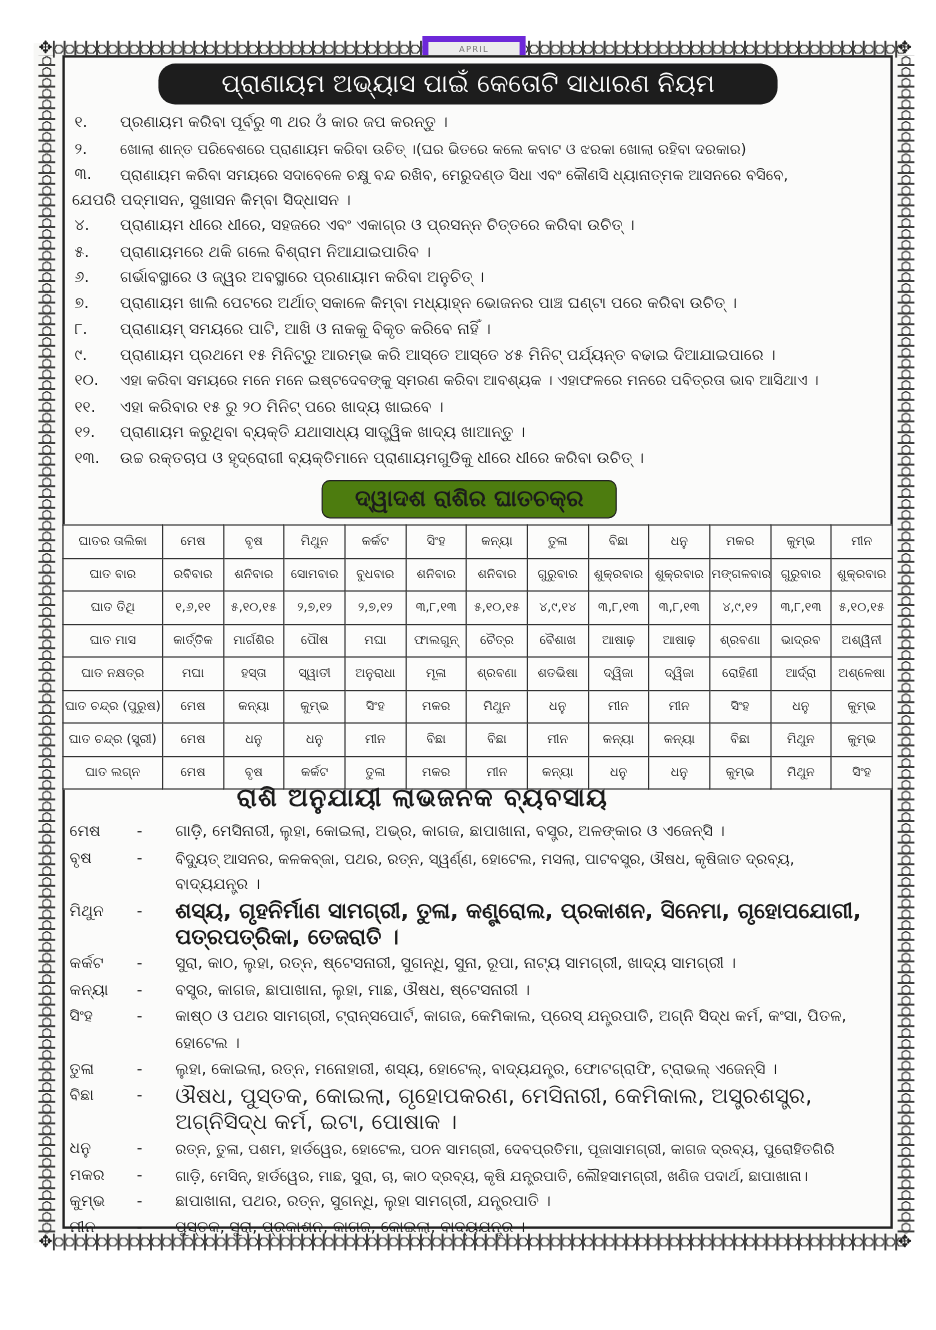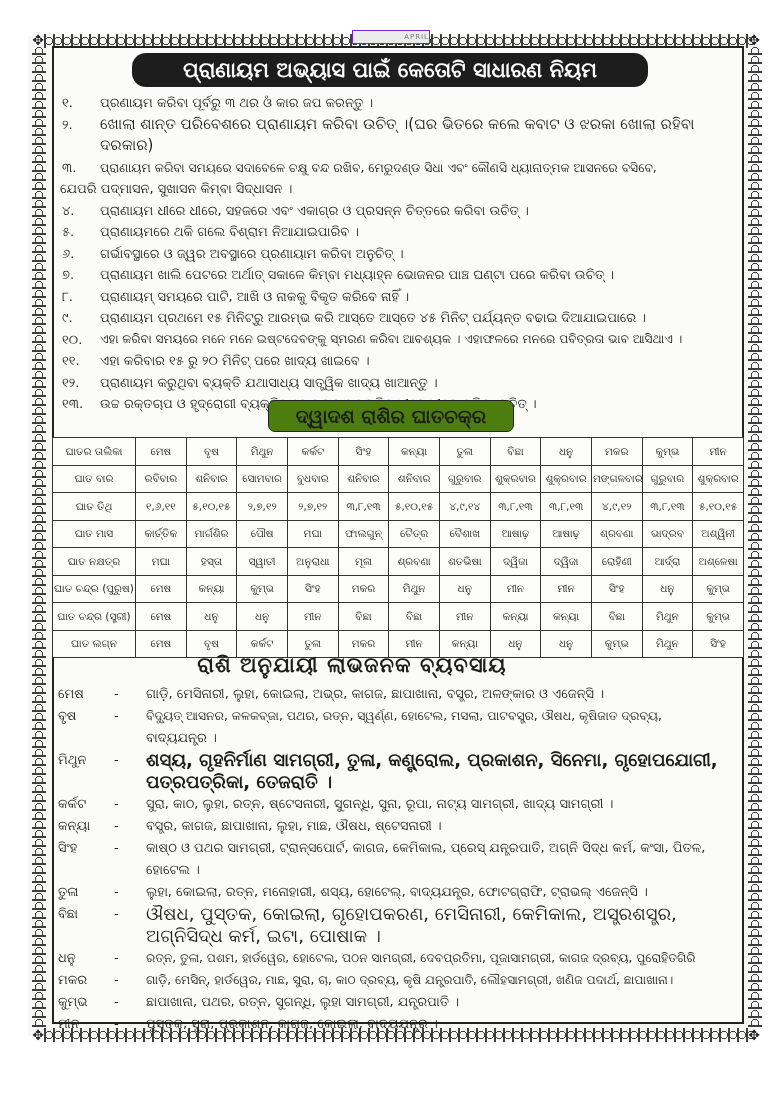--- a/index.html
+++ b/index.html
@@ -25,29 +25,29 @@
     position:absolute; width:14px;
     background:
       repeating-linear-gradient(0deg, #2a2a2a 0 2px, transparent 2px 9px),
       repeating-radial-gradient(circle at 7px 5px, transparent 0 3px, #2a2a2a 3px 4px, transparent 4px 9px);
     background-size:14px 9px, 14px 9px;
     opacity:.9;
   }
   .corner { position:absolute; width:16px; height:16px; color:#222; font-size:14px; line-height:16px; text-align:center; }
   .april-tab {
     position:absolute; left:352px; top:30px; width:76px; height:12px; background:#ececec;
-    border:1px solid #6d28d9; font-size:7px; line-height:12px; text-align:right; color:#777; letter-spacing:1px;
+    border:5px solid #6d28d9; font-size:7px; line-height:12px; text-align:center; color:#777; letter-spacing:1px;
   }
   .frame {
     position:absolute; left:52px; top:46px; width:692px; height:978px;
     border:2px solid #222; box-sizing:border-box; background:#fbfbfa;
   }
   .title-pill {
     position:absolute; left:132px; top:53px; width:516px; height:34px; border-radius:14px;
-    background:#1d1d1d; color:#fff; font-size:21px; font-weight:bold; text-align:center; line-height:34px;
+    background:#1d1d1d; color:#fff; font-size:21px; font-weight:normal; text-align:center; line-height:34px;
   }
   .rules { position:absolute; left:60px; top:92px; width:680px; }
   .rule { display:flex; font-size:13px; line-height:21.5px; }
   .rule .num { width:38px; flex:none; padding-left:2px; }
   .rule .txt { flex:1; }
   .sub-title {
     position:absolute; left:268px; top:400px; width:244px; height:30px; border:1.5px solid #222;
     border-radius:7px; font-size:19px; font-weight:bold; text-align:center; line-height:30px; background:#4d7c0f;
   }
   table.ghat {
@@ -87,21 +87,21 @@
 
 <div class="title-pill">ପ୍ରାଣାୟମ ଅଭ୍ୟାସ ପାଇଁ କେତୋଟି ସାଧାରଣ ନିୟମ</div>
 
 <div class="rules">
   <div class="rule">
       <span class="num">୧.</span>
       <span class="txt">ପ୍ରଣାୟମ କରିବା ପୂର୍ବରୁ ୩ ଥର ଓଁ କାର ଜପ କରନ୍ତୁ ।</span>
     </div>
   <div class="rule">
       <span class="num">୨.</span>
-      <span class="txt" style="font-size:15px;">ଖୋଲା ଶାନ୍ତ ପରିବେଶରେ ପ୍ରାଣାୟମ କରିବା ଉଚିତ୍ ।(ଘର ଭିତରେ କଲେ କବାଟ ଓ ଝରକା ଖୋଲା ରହିବା ଦରକାର)</span>
+      <span class="txt" style="font-size:12px;">ଖୋଲା ଶାନ୍ତ ପରିବେଶରେ ପ୍ରାଣାୟମ କରିବା ଉଚିତ୍ ।(ଘର ଭିତରେ କଲେ କବାଟ ଓ ଝରକା ଖୋଲା ରହିବା ଦରକାର)</span>
     </div>
   <div class="rule">
       <span class="num">୩.</span>
       <span class="txt" style="font-size:12.4px;">ପ୍ରାଣାୟମ କରିବା ସମୟରେ ସଦାବେଳେ ଚକ୍ଷୁ ବନ୍ଦ ରଖିବ, ମେରୁଦଣ୍ଡ ସିଧା ଏବଂ କୌଣସି ଧ୍ୟାନାତ୍ମକ ଆସନରେ ବସିବେ,</span>
     </div>
   <div class="rule cont">
       <span class="txt">ଯେପରି ପଦ୍ମାସନ, ସୁଖାସନ କିମ୍ବା ସିଦ୍ଧାସନ ।</span>
     </div>
   <div class="rule">
       <span class="num">୪.</span>

